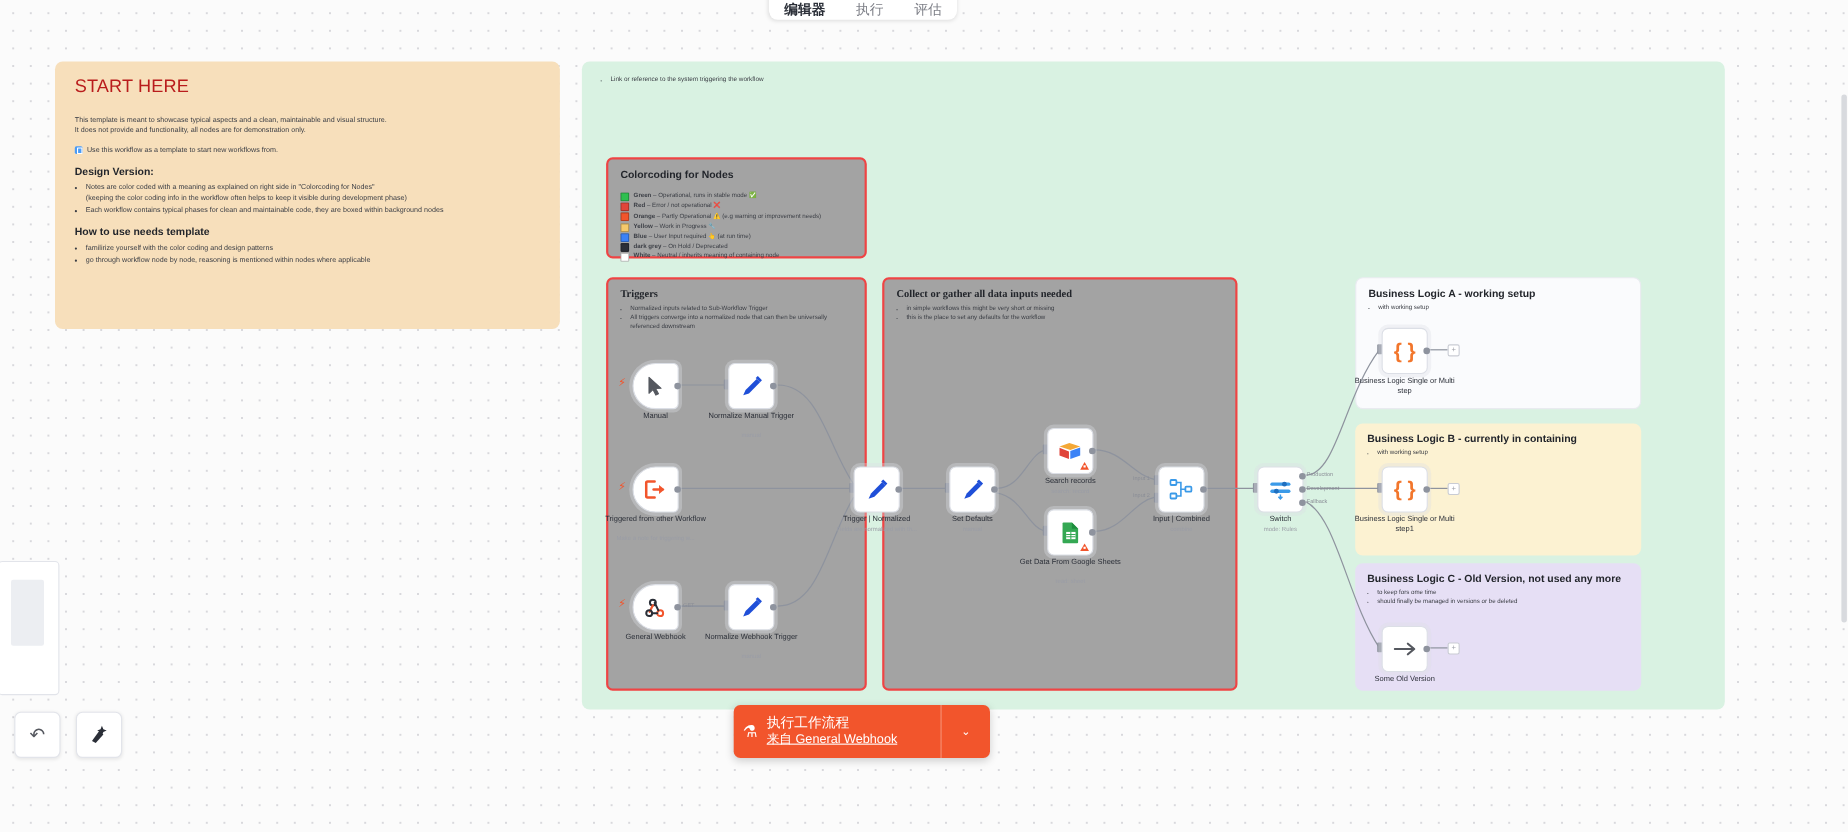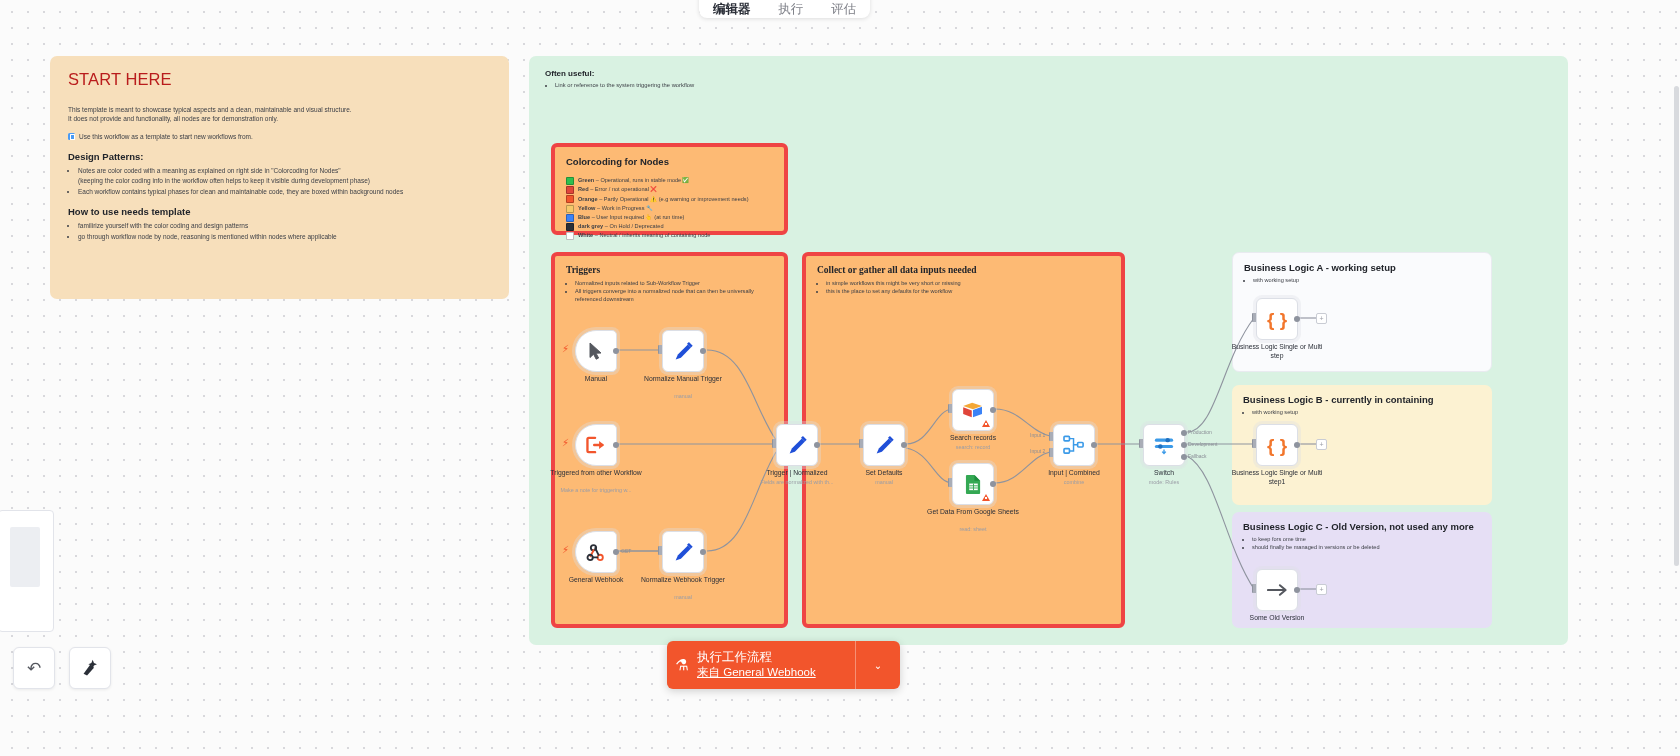--- a/index.html
+++ b/index.html
@@ -51,21 +51,21 @@
   .n-check span{font-size:6.5px;line-height:9px;color:#3b3e45;}
   
   #frame-green{
     position:absolute;left:529px;top:56px;width:1039px;height:589px;
     background:#d9f2e2;border-radius:7px;padding:13px 16px;box-sizing:border-box;
   }
   #frame-green .n-h1{font-size:15.5px;margin-bottom:13px;}
   #frame-green .n-h3{font-size:8px;margin:0 0 3px 0;}
   #frame-green .n-ul li{font-size:5.8px;line-height:8px;}
   
-  .panel{position:absolute;background:#fdba74;border:4px solid #ef4444;border-radius:6px;box-sizing:border-box;}
+  .panel{position:absolute;background:#a3a3a3;border:2px solid #ef4444;border-radius:6px;box-sizing:border-box;}
   .p-title{font-size:9.5px;font-weight:700;color:#22252b;margin:0 0 4px 0;font-family:Liberation Serif, serif;}
   .p-ul{margin:0;padding-left:9px;}
   .p-ul li{font-size:5.6px;line-height:8px;color:#3b3e45;}
   #panel-color{left:551px;top:143px;width:237px;height:92px;padding:9px 11px;}
   #panel-triggers{left:551px;top:252px;width:237px;height:376px;padding:9px 11px;}
   #panel-collect{left:802px;top:252px;width:323px;height:376px;padding:9px 11px;}
   
   .cc-title{font-size:9.5px;font-weight:700;margin:0 0 10px 0;color:#22252b;}
   .cc-row{display:flex;align-items:center;gap:4px;margin-bottom:1.2px;}
   .cc-sw{width:6px;height:6px;flex:0 0 6px;border-radius:1px;border:.7px solid rgba(0,0,0,.25);}
@@ -150,37 +150,36 @@
 </div>
 
 <div class="note" id="note-start">
   <div class="n-h1">START HERE</div>
   <p class="n-p">This template is meant to showcase typical aspects and a clean, maintainable and visual structure.</p>
   <p class="n-p">It does not provide and functionality, all nodes are for demonstration only.</p>
   <div class="n-check">
     <span class="box"></span>
     <span>Use this workflow as a template to start new workflows from.</span>
   </div>
-  <div class="n-h3">Design Patterns:</div>
+  <div class="n-h3">Design Version:</div>
   <ul class="n-ul">
     <li>
       <span>Notes are color coded with a meaning as explained on right side in "Colorcoding for Nodes"</span><br>
       <span>(keeping the color coding info in the workflow often helps to keep it visible during development phase)</span>
     </li>
     <li>Each workflow contains typical phases for clean and maintainable code, they are boxed within background nodes</li>
   </ul>
   <div class="n-h3">How to use needs template</div>
   <ul class="n-ul">
     <li>familirize yourself with the color coding and design patterns</li>
     <li>go through workflow node by node, reasoning is mentioned within nodes where applicable</li>
   </ul>
 </div>
 
 <div id="frame-green">
-  <div class="n-h3">Often useful:</div>
   <ul class="n-ul">
     <li>Link or reference to the system triggering the workflow</li>
   </ul>
 </div>
 
 <div class="panel" id="panel-color">
   <div class="cc-title">Colorcoding for Nodes</div>
   <div id="cc-rows">
       <div class="cc-row">
         <span class="cc-sw" style="background: rgb(47, 191, 79);"></span>

